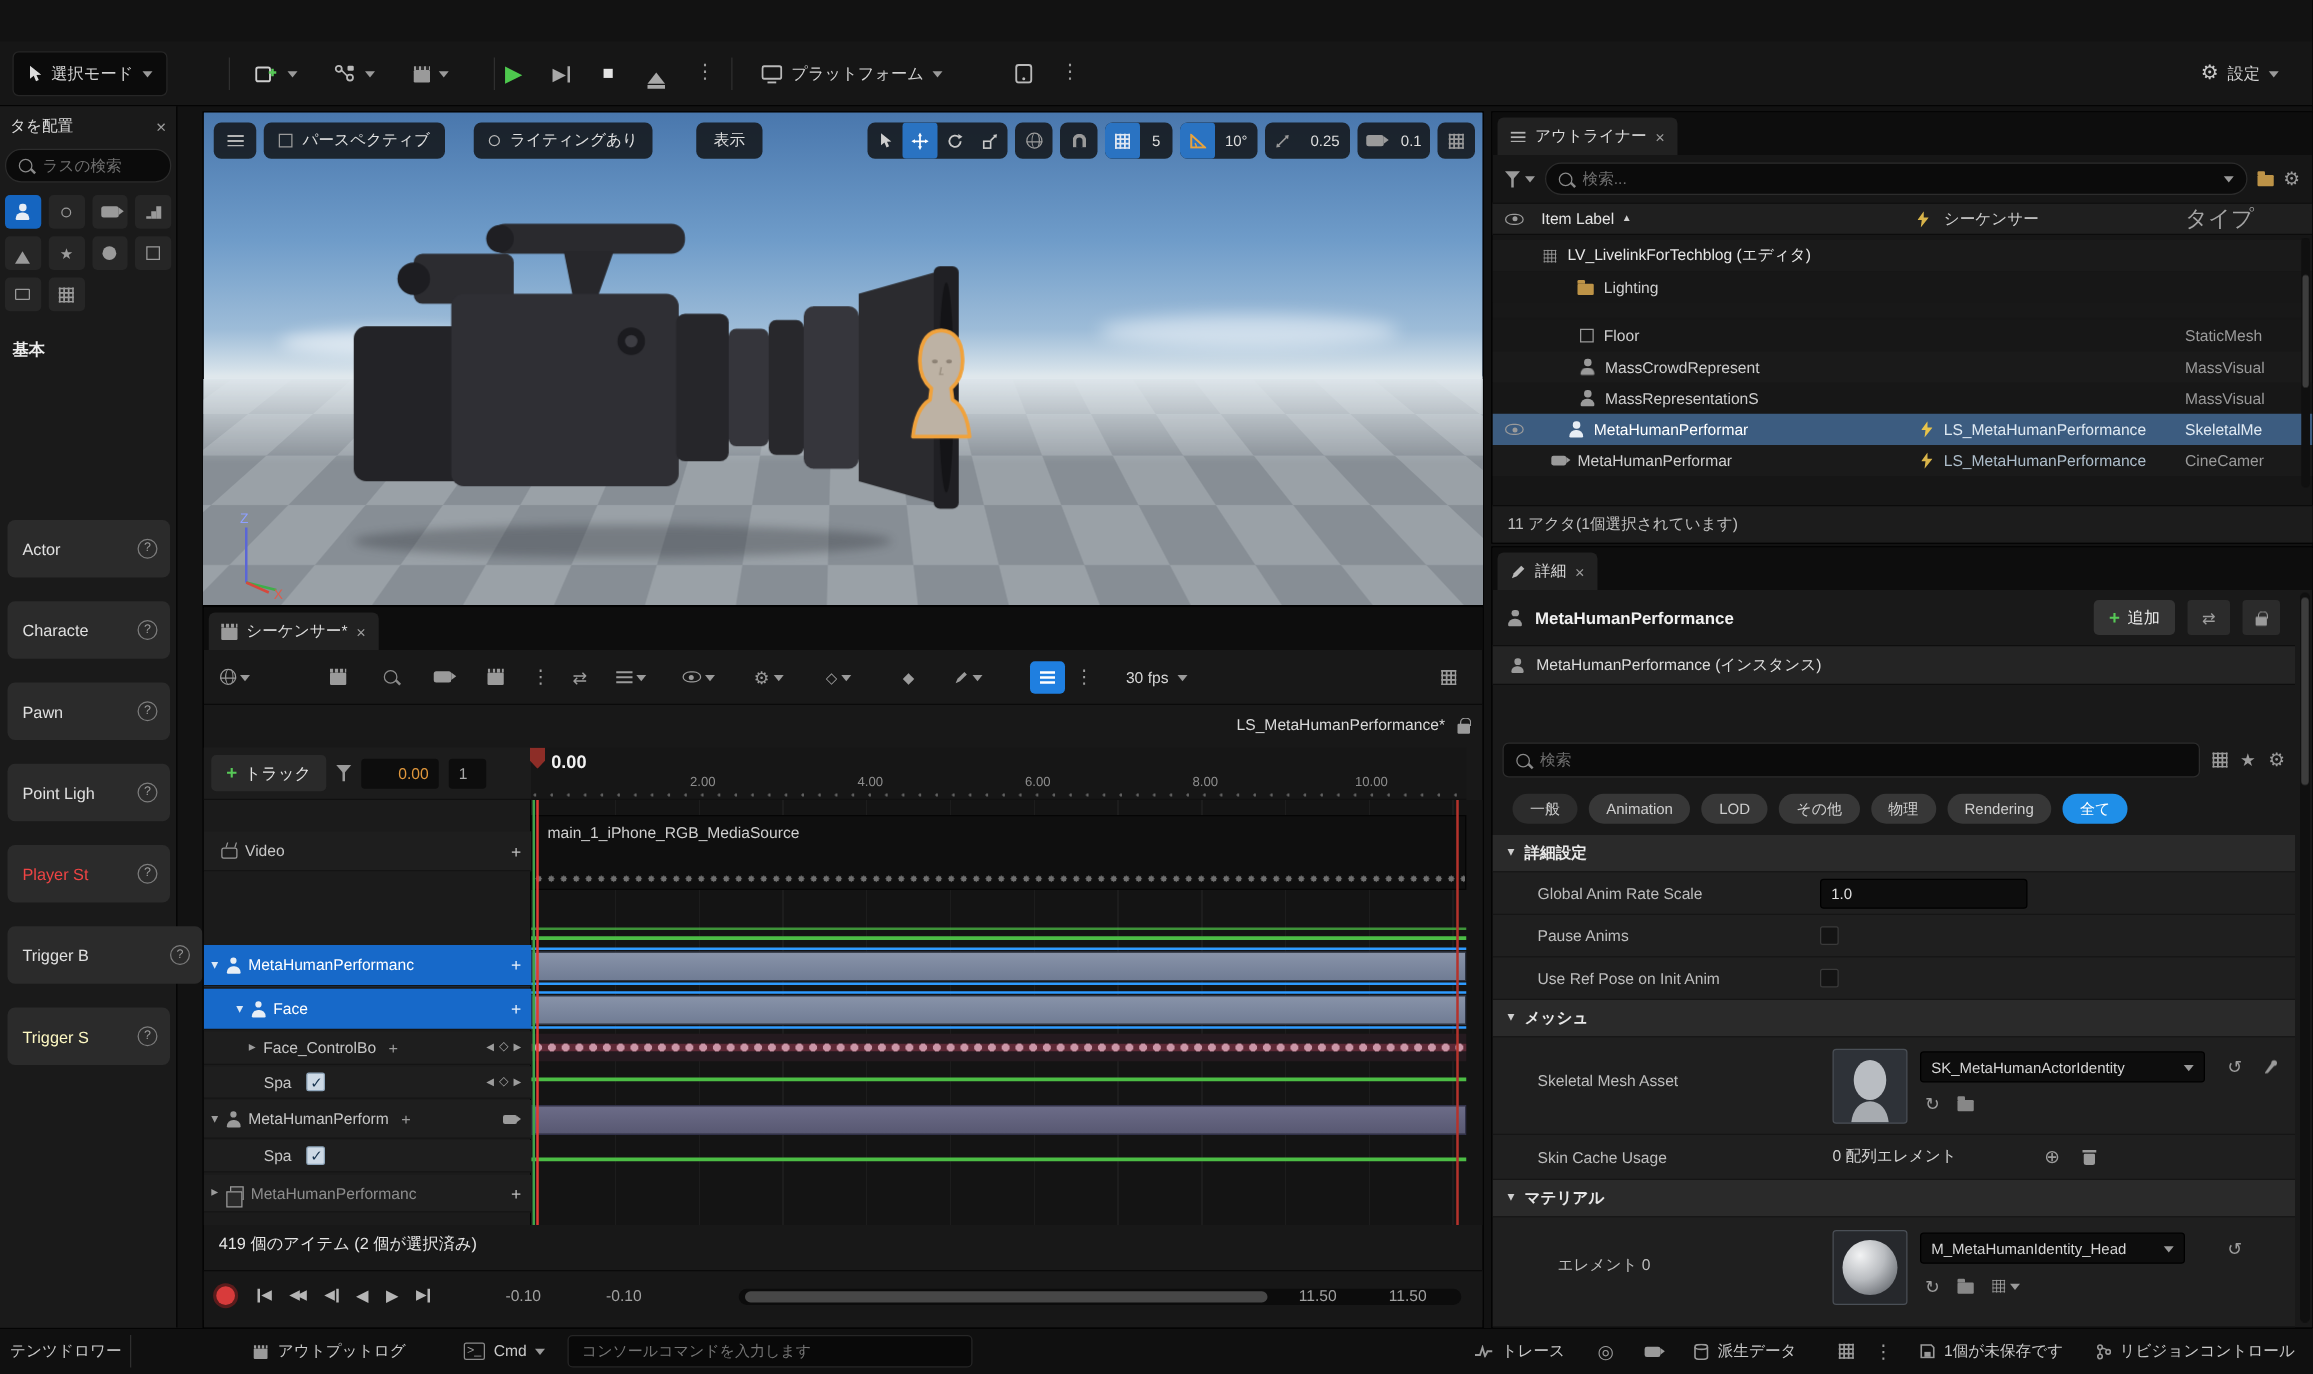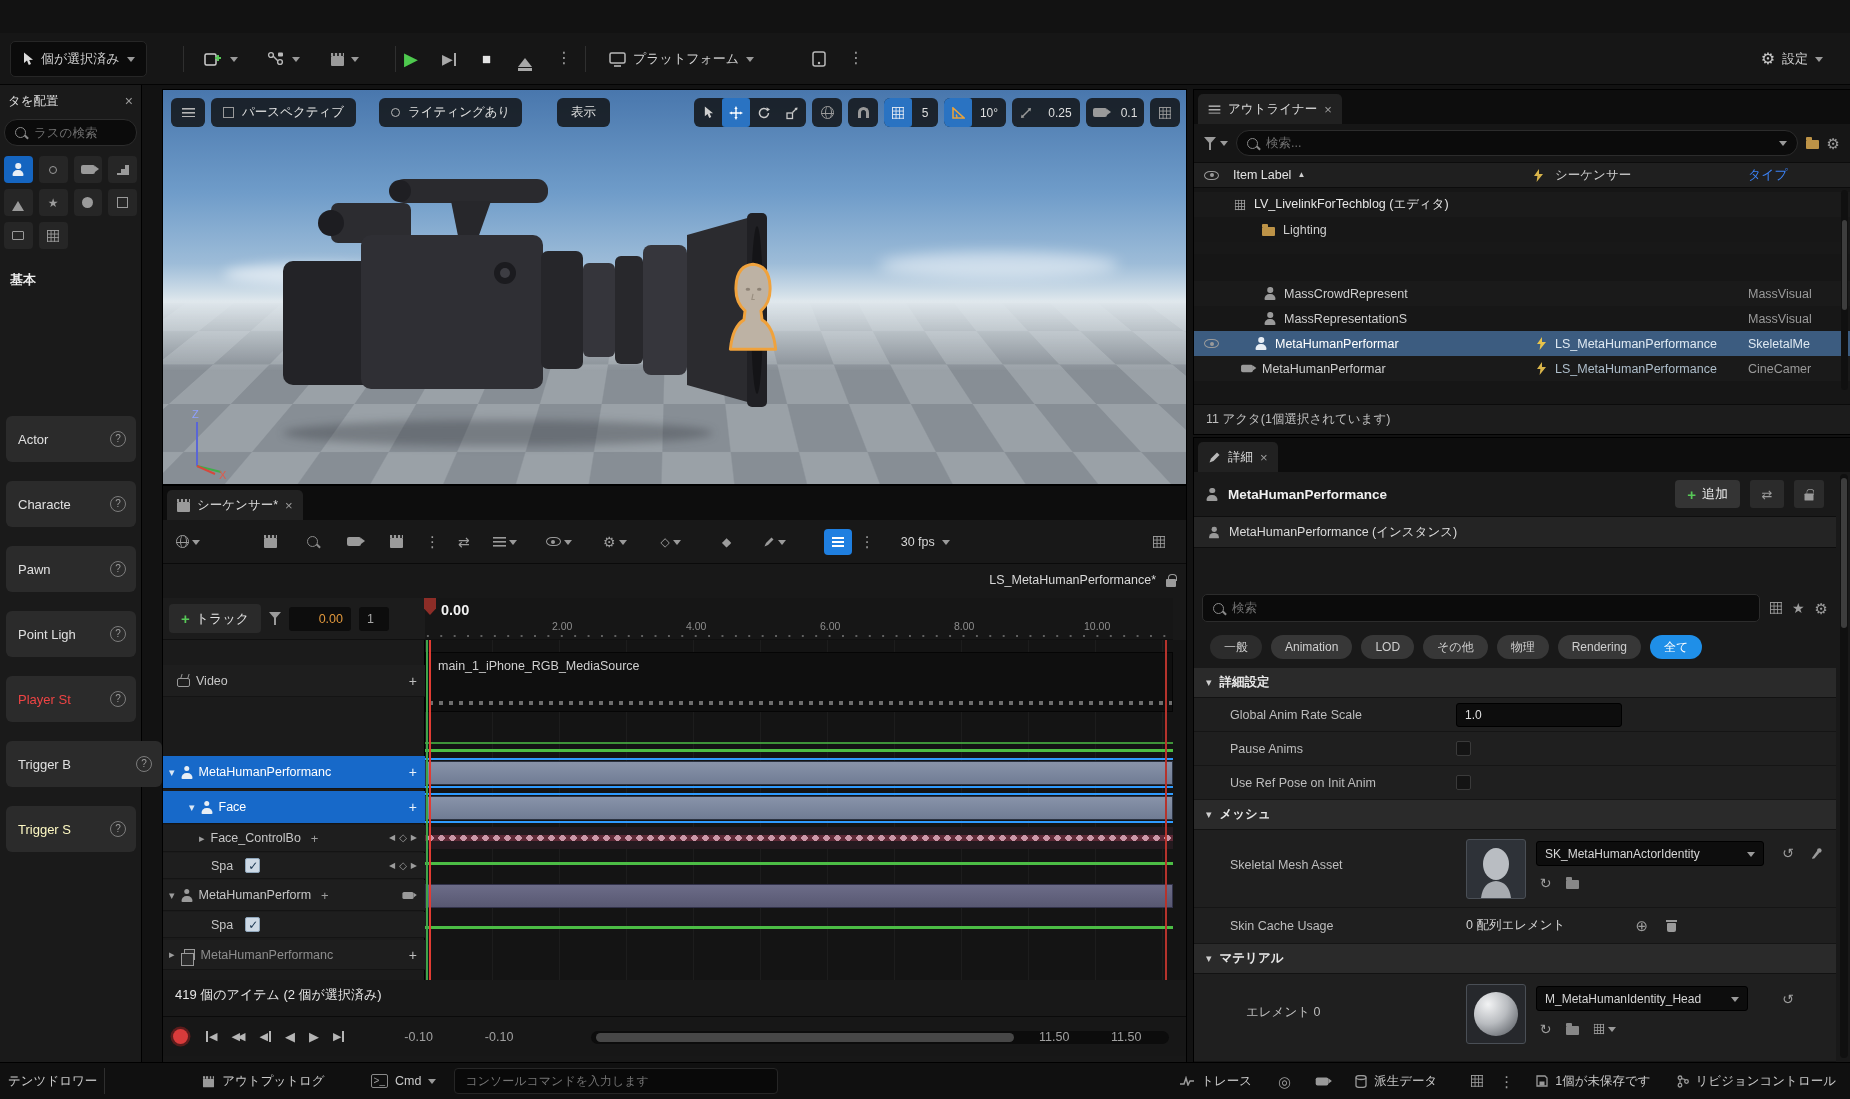--- a/index.html
+++ b/index.html
@@ -91,21 +91,21 @@
 <body>
 
 <div id="app">
 
 
   <div class="abs" style="left:0;top:33px;width:1850px;height:52px;background:#161616;border-bottom:1px solid #040404">
     <div class="tbtn dark abs" style="left:10px;top:8px">
       <svg width="12" height="14" viewBox="0 0 12 14">
           <path d="M2 0.5 L2 11 L5 8.6 L6.8 13 L9 12 L7.2 7.9 L11 7.8 Z" fill="#dcdcdc"></path>
         </svg>
-      <span>個が選択済み</span>
+      <span>選択モード</span>
       <span class="chev"></span>
     </div>
     <span class="sep abs" style="left:176px;top:13px"></span>
     <div class="tbtn abs" style="left:192px;top:8px">
       <svg width="20" height="18" viewBox="0 0 20 18">
           <rect x="2" y="4" width="11" height="11" rx="1.5" fill="none" stroke="#cfcfcf" stroke-width="1.5"></rect>
           <line x1="15" y1="5" x2="15" y2="11" stroke="#57c857" stroke-width="2"></line>
           <line x1="12" y1="8" x2="18" y2="8" stroke="#57c857" stroke-width="2"></line>
         </svg>
       <span class="chev"></span>
@@ -639,34 +639,40 @@
     <div class="abs flex" style="left:0;right:0;top:72px;height:26px;background:#1f1f1f;border-top:1px solid #0c0c0c;border-bottom:1px solid #0c0c0c">
       <span class="i-eye" style="margin-left:10px"></span>
       <span class="flex" style="margin-left:14px;gap:6px">
         <span style="color:#e3e3e3;font-size:12.5px">Item Label</span>
         <i class="g g-sortup" style="font-size:8px;color:#cfcfcf"></i>
       </span>
       <svg width="9" height="13" viewBox="0 0 9 13" style="position:absolute;left:340px">
           <polygon points="5,0 0,7 3.4,7 2.6,13 9,5 5,5" fill="#d8b44a"></polygon>
         </svg>
       <span style="position:absolute;left:361px;color:#cfcfcf;font-size:12.5px">シーケンサー</span>
-      <span style="position:absolute;left:554px;color:#3b82f6;font-size:13px">タイプ</span>
+      <span style="position:absolute;left:554px;color:#a3a3a3;font-size:18px">タイプ</span>
     </div>
     <div class="abs" style="left:0;right:0;top:98px;height:210px;overflow:hidden">
       <div class="orow" style="top:4px;background:#1a1a1a">
         <span style="width:40px"></span>
           <span class="i-grid gray" style="transform:scale(.85)"></span>
         <span style="margin-left:8px;color:#e6e6e6">LV_LivelinkForTechblog (エディタ)</span>
       </div>
       <div class="orow" style="top:29px;background:#171717">
         <span style="width:68px"></span>
           <span class="i-folder"></span>
         <span style="margin-left:8px">Lighting</span>
       </div>
       <div class="orow" style="top:54px;background:#1a1a1a;opacity:.45;height:12px"></div>
+      <div class="orow" style="top:68px;background:#171717">
+        <span style="width:70px"></span>
+          <span class="i-cube"></span>
+        <span style="margin-left:8px">Floor</span>
+        <span class="otype">StaticMesh</span>
+      </div>
       <div class="orow" style="top:93px;background:#1a1a1a">
         <span style="width:70px"></span>
           <span class="i-person"></span>
         <span style="margin-left:8px">MassCrowdRepresent</span>
         <span class="otype">MassVisual</span>
       </div>
       <div class="orow" style="top:118px;background:#171717">
         <span style="width:70px"></span>
           <span class="i-person"></span>
         <span style="margin-left:8px">MassRepresentationS</span>

